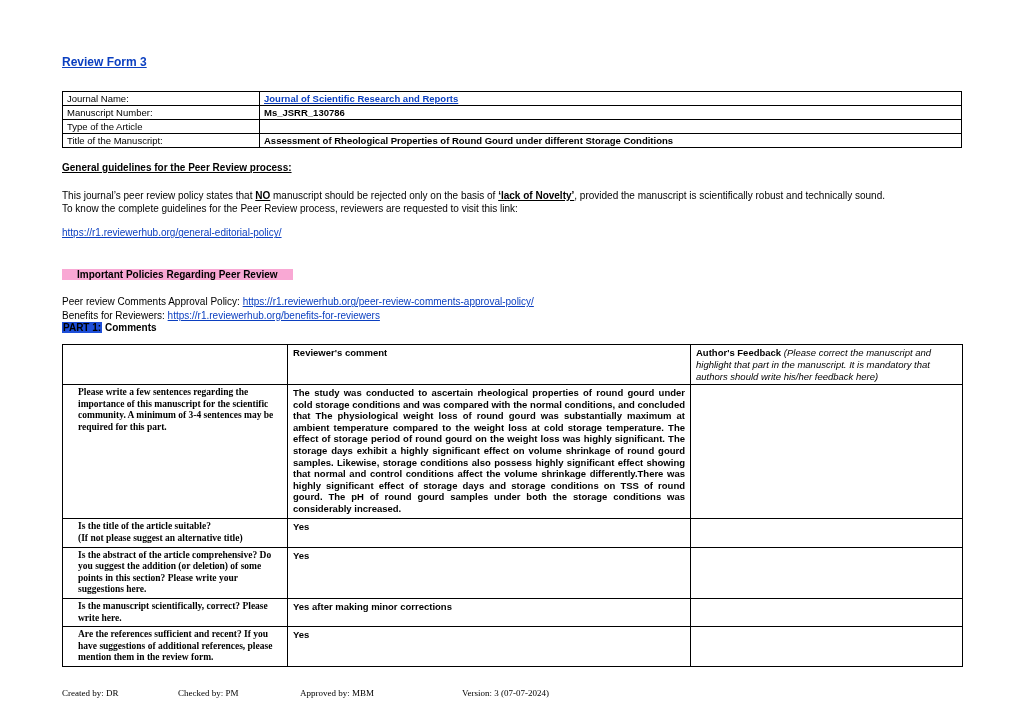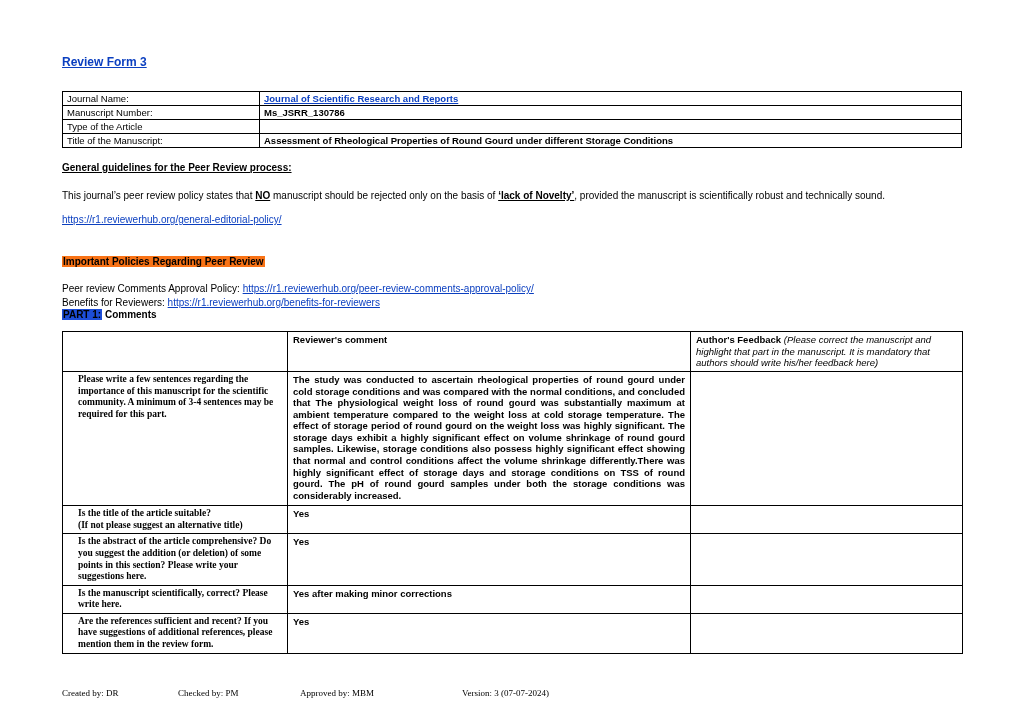--- a/index.html
+++ b/index.html
@@ -18,22 +18,22 @@
   .info-table td { border:1px solid #000; padding:1px 4px; line-height:11px; vertical-align:top; }
   .info-table td.il { width:197px; }
   .info-table td.iv { font-weight:bold; }
   .link { color:#0b3fc0; text-decoration:underline; cursor:pointer; }
 
   .section-heading { font-size:10px; font-weight:bold; text-decoration:underline; margin-bottom:16px; }
   .body-text { font-size:10px; line-height:1.32; margin-bottom:12px; }
   .bu { font-weight:bold; text-decoration:underline; }
   .link-line { font-size:10px; margin-bottom:26px; }
   .hl-heading {
-    display:inline-block; background:#f97316; font-size:10px; font-weight:bold;
-    margin-bottom:15px; padding:0 1px;
+    display:inline-block; background:#f9a8d4; font-size:10px; font-weight:bold;
+    margin-bottom:15px; padding:0 15px;
   }
   .policy-line { font-size:10px; line-height:1.35; }
   .policy-block { }
   .part1-line { font-size:10px; font-weight:bold; margin-bottom:11px; }
   .part1-badge { background:#1d4ed8; padding:0 1px; }
 
   
   .comments-table { width:100%; border-collapse:collapse; font-size:9.5px; table-layout:fixed; }
   .comments-table td { border:1px solid #000; vertical-align:top; padding:2px 5px; line-height:1.22; }
   .comments-table .q { font-weight:bold; padding-left:15px; white-space:pre-line;font-family:Liberation Serif, serif; }
@@ -80,21 +80,21 @@
       <tr>
         <td class="il">Title of the Manuscript:</td>
         <td class="iv">Assessment of Rheological Properties of Round Gourd under different Storage Conditions</td>
       </tr>
     </tbody>
   </table>
 
   <div class="section-heading">General guidelines for the Peer Review process:</div>
 
   <p class="body-text"><span>This journal’s peer review policy states that </span><span class="bu">NO</span><span> manuscript should be rejected only on the basis of </span><span class="bu">‘lack of Novelty’</span><span>, provided the manuscript is scientifically robust and technically sound.</span><br>
-  </p>
+  <span>To know the complete guidelines for the Peer Review process, reviewers are requested to visit this link:</span></p>
 
   <div class="link-line"><span class="link">https://r1.reviewerhub.org/general-editorial-policy/</span></div>
 
   <div>
     <span class="hl-heading">Important Policies Regarding Peer Review</span>
   </div>
 
   <div class="policy-block">
     <div class="policy-line"><span>Peer review Comments Approval Policy: </span><span class="link">https://r1.reviewerhub.org/peer-review-comments-approval-policy/</span></div>
     <div class="policy-line"><span>Benefits for Reviewers: </span><span class="link">https://r1.reviewerhub.org/benefits-for-reviewers</span></div>

